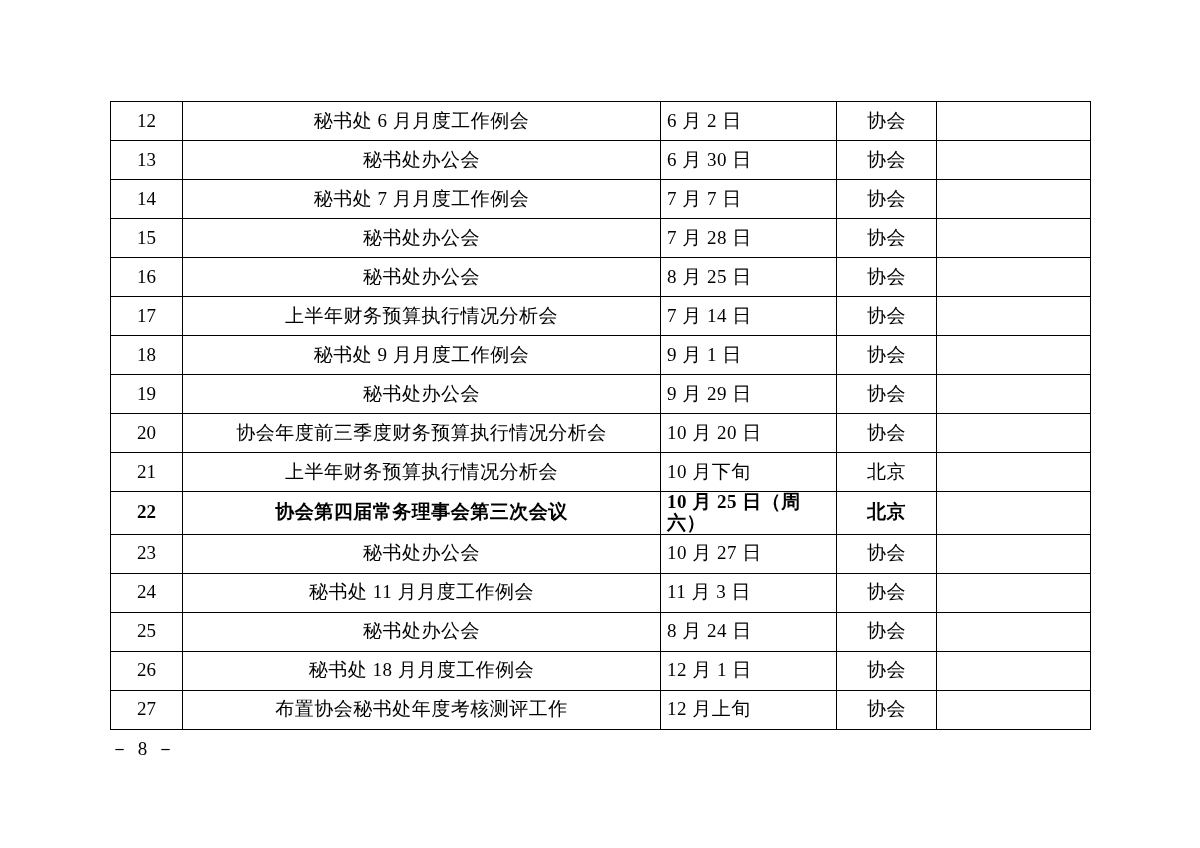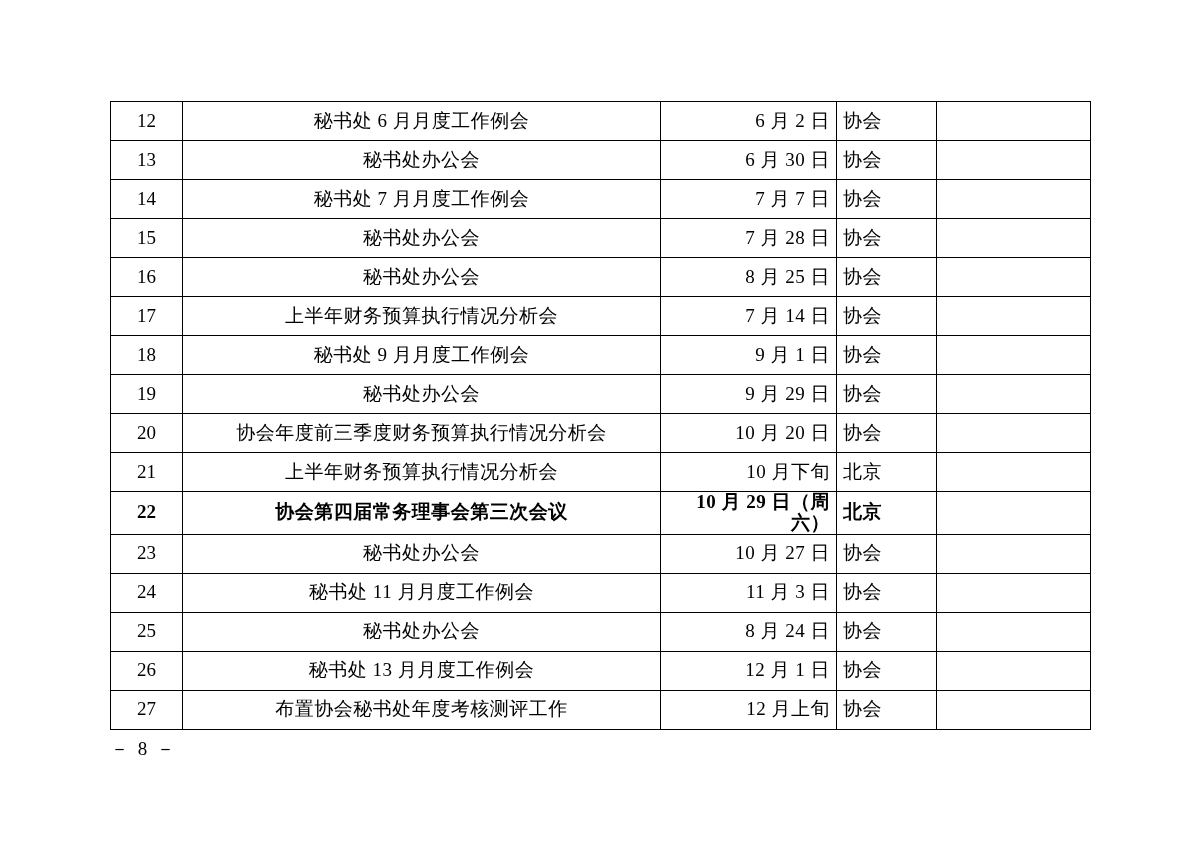--- a/index.html
+++ b/index.html
@@ -53,25 +53,25 @@
   td.col-no {
     text-align: center;
     font-size: 18px;
   }
   td.col-item {
     text-align: center;
     padding-left: 12px;
     letter-spacing: 0.5px;
   }
   td.col-date {
-    text-align: right;
+    text-align: left;
     letter-spacing: 0.5px;
   }
   td.col-place {
-    text-align: left;
+    text-align: center;
     letter-spacing: 0.5px;
   }
   td.col-note {
     text-align: center;
   }
   tr.highlight td {
     font-weight: bold;
     margin-left: 16px;
   }
   tr.highlight td.col-no {
@@ -169,21 +169,21 @@
           <tr>
             <td class="col-no">21</td>
             <td class="col-item">上半年财务预算执行情况分析会</td>
             <td class="col-date">10 月下旬</td>
             <td class="col-place">北京</td>
             <td class="col-note"></td>
           </tr>
           <tr class="highlight">
             <td class="col-no">22</td>
             <td class="col-item">协会第四届常务理事会第三次会议</td>
-            <td class="col-date">10 月 29 日（周六）</td>
+            <td class="col-date">10 月 25 日（周六）</td>
             <td class="col-place">北京</td>
             <td class="col-note"></td>
           </tr>
           <tr>
             <td class="col-no">23</td>
             <td class="col-item">秘书处办公会</td>
             <td class="col-date">10 月 27 日</td>
             <td class="col-place">协会</td>
             <td class="col-note"></td>
           </tr>
@@ -196,21 +196,21 @@
           </tr>
           <tr>
             <td class="col-no">25</td>
             <td class="col-item">秘书处办公会</td>
             <td class="col-date">8 月 24 日</td>
             <td class="col-place">协会</td>
             <td class="col-note"></td>
           </tr>
           <tr>
             <td class="col-no">26</td>
-            <td class="col-item">秘书处 13 月月度工作例会</td>
+            <td class="col-item">秘书处 18 月月度工作例会</td>
             <td class="col-date">12 月 1 日</td>
             <td class="col-place">协会</td>
             <td class="col-note"></td>
           </tr>
           <tr>
             <td class="col-no">27</td>
             <td class="col-item">布置协会秘书处年度考核测评工作</td>
             <td class="col-date">12 月上旬</td>
             <td class="col-place">协会</td>
             <td class="col-note"></td>

